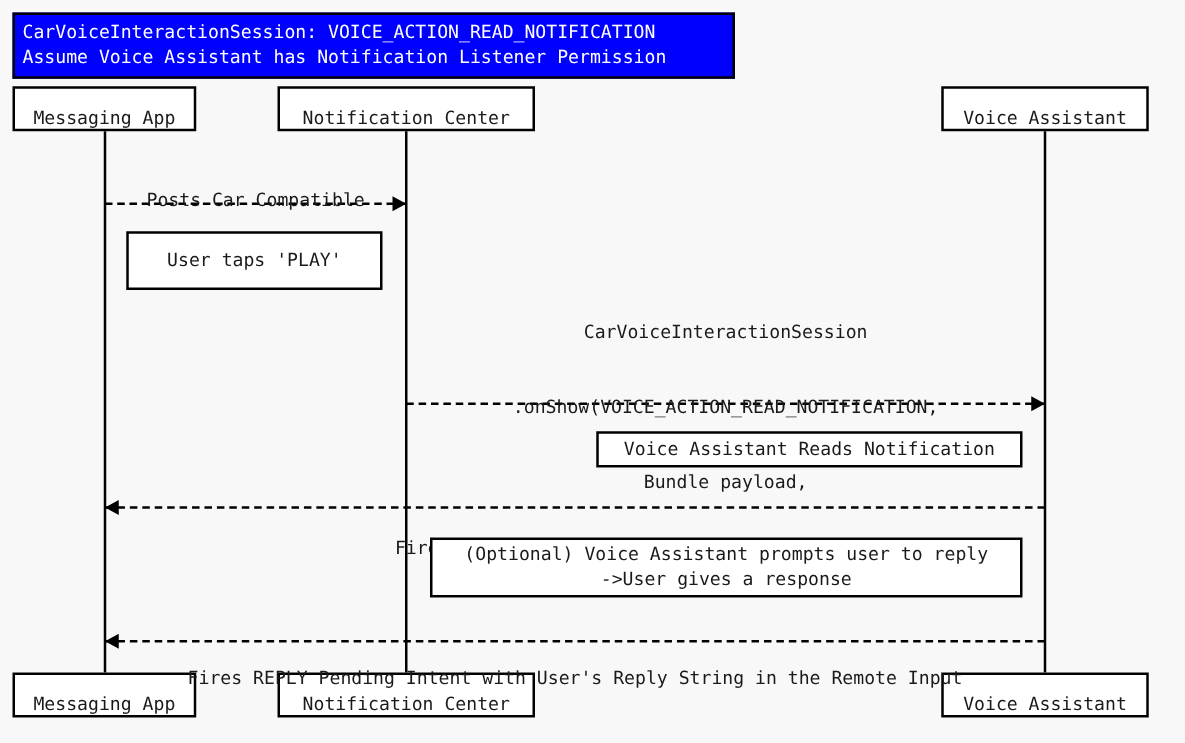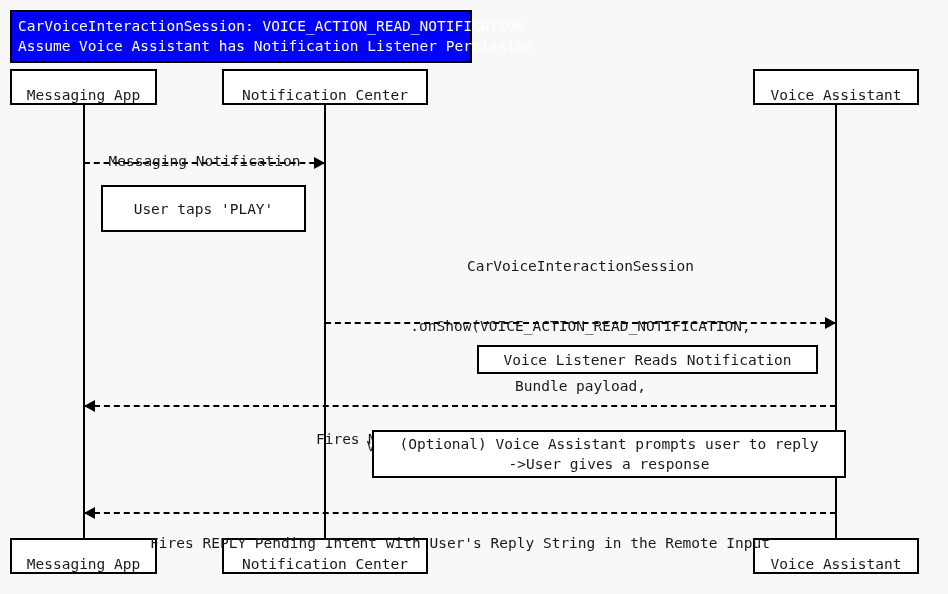--- a/index.html
+++ b/index.html
@@ -22,21 +22,21 @@
     top: 0;
     width: 948px;
     height: 594px;
   }
 
   
   .title-banner {
     position: absolute;
     left: 10px;
     top: 10px;
-    width: 462px;
+    width: 578px;
     box-sizing: border-box;
     background: #0000ff;
     border: 2px solid #000000;
     padding: 4px 18px 5px 6px;
   }
   .title-banner .tline {
     color: #ffffff;
     font-size: 14.5px;
     line-height: 20px;
     white-space: pre;
@@ -137,49 +137,50 @@
     <span>Messaging App</span>
   </div>
   <div class="participant" style="left:222px; top:69px; width:206px;">
     <span>Notification Center</span>
   </div>
   <div class="participant" style="left:753px; top:69px; width:166px;">
     <span>Voice Assistant</span>
   </div>
 
   <div class="msg-label" style="left:84px; top:111px; width:241px;">
+    <div>Posts Car Compatible</div>
     <div>Messaging Notification</div>
   </div>
   <div class="msg-line" style="left:84px; top:162px; width:241px;"></div>
   <div class="arrowhead right" style="left:314px; top:157px;"></div>
 
   <div class="note" style="left:101px; top:185px; width:205px; height:47px;">
     <div class="nline">User taps 'PLAY'</div>
   </div>
 
   <div class="msg-label" style="left:325px; top:216px; width:511px;">
     <div>CarVoiceInteractionSession</div>
     <div>.onShow(VOICE_ACTION_READ_NOTIFICATION,</div>
     <div>Bundle payload,</div>
     <div>VoiceInteractionSession.SHOW_SOURCE_NOTIFICATION)</div>
   </div>
   <div class="msg-line" style="left:325px; top:322px; width:511px;"></div>
   <div class="arrowhead right" style="left:825px; top:317px;"></div>
 
   <div class="note" style="left:477px; top:345px; width:341px; height:29px;">
-    <div class="nline">Voice Listener Reads Notification</div>
+    <div class="nline">Voice Assistant Reads Notification</div>
   </div>
 
   <div class="msg-label" style="left:84px; top:389px; width:752px;">
     <div>Fires MARK_AS_READ Pending Intent</div>
   </div>
   <div class="msg-line" style="left:84px; top:405px; width:752px;"></div>
   <div class="arrowhead left" style="left:84px; top:400px;"></div>
 
-  <div class="note" style="left:344px; top:430px; width:474px; height:48px;margin-left:28px;">
+  <div class="note" style="left:344px; top:430px; width:474px; height:48px;">
     <div class="nline">(Optional) Voice Assistant prompts user to reply</div>
     <div class="nline">-&gt;User gives a response</div>
   </div>
 
   <div class="msg-label" style="left:84px; top:493px; width:752px;">
     <div>Fires REPLY Pending Intent with User's Reply String in the Remote Input</div>
   </div>
   <div class="msg-line" style="left:84px; top:512px; width:752px;"></div>
   <div class="arrowhead left" style="left:84px; top:507px;"></div>
 

